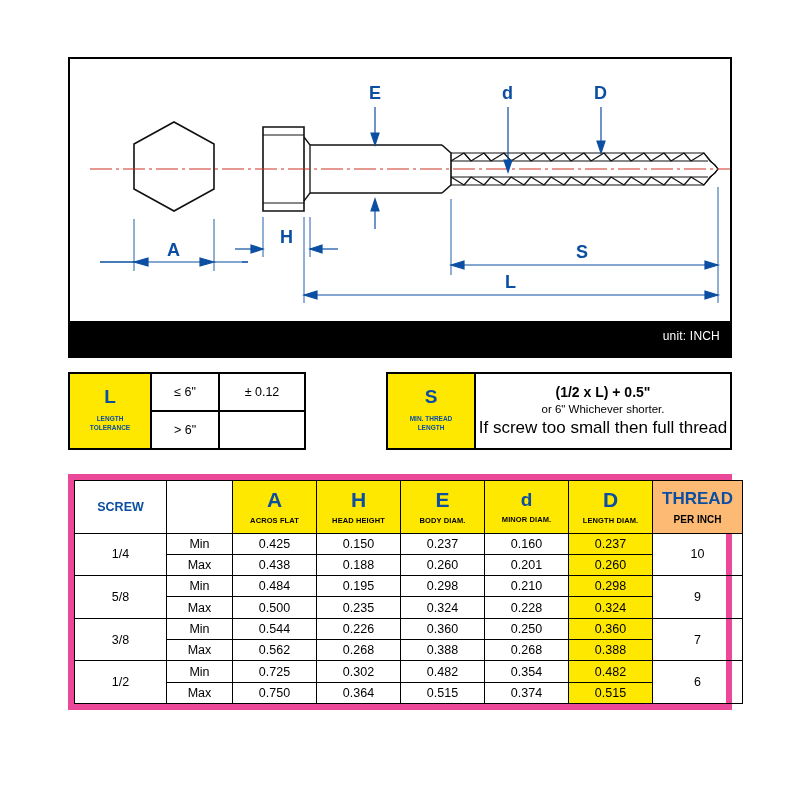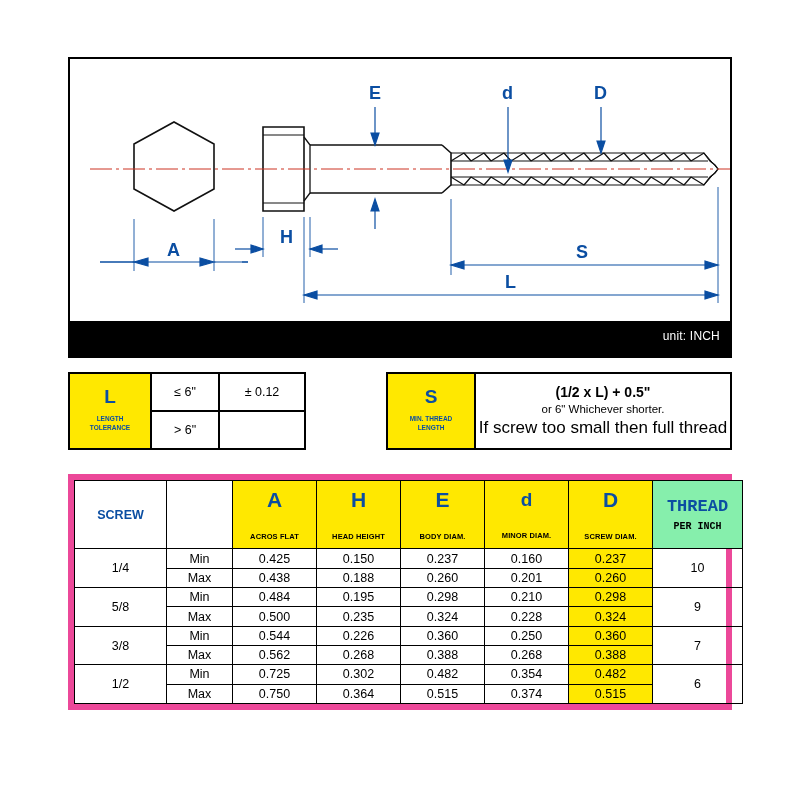--- a/index.html
+++ b/index.html
@@ -120,24 +120,24 @@
   }
   .hdr-blank { background: #fff; }
   .hdr-y { background: #ffe800; padding: 4px 0; }
   .hdr-y .letter {
     color: #0b4ea2; font-weight: bold; font-size: 21px;
     line-height: 1.05;
   }
   .hdr-y .letter.small { font-size: 19px; }
   .hdr-y .desc {
     color: #000; font-weight: bold; font-size: 7.5px;
-    margin-top: 21px; letter-spacing: .1px;
+    margin-top: 5px; letter-spacing: .1px;
   }
   .hdr-thread {
-    background: #86efac; padding: 4px 0; font-family: Liberation Mono, monospace;
+    background: #fdba74; padding: 4px 0;
   }
   .hdr-thread .letter {
     color: #0b4ea2; font-weight: bold; font-size: 17px;
   }
   .hdr-thread .desc {
     color: #000; font-weight: bold; font-size: 10px; margin-top: 5px;
   }
   .size-cell { font-size: 13.5px; font-weight: normal; }
   .minmax { font-size: 12px; }
   .val-yellow { background: #ffe800; }
@@ -345,21 +345,21 @@
           <td class="hdr-y">
             <div class="letter">E</div>
             <div class="desc">BODY DIAM.</div>
           </td>
           <td class="hdr-y">
             <div class="letter small">d</div>
             <div class="desc">MINOR DIAM.</div>
           </td>
           <td class="hdr-y">
             <div class="letter">D</div>
-            <div class="desc">SCREW DIAM.</div>
+            <div class="desc">LENGTH DIAM.</div>
           </td>
           <td class="hdr-thread">
             <div class="letter">THREAD</div>
             <div class="desc">PER INCH</div>
           </td>
         </tr>
 
         <tr>
           <td class="size-cell" rowspan="2">1/4</td>
           <td class="minmax">Min</td>

